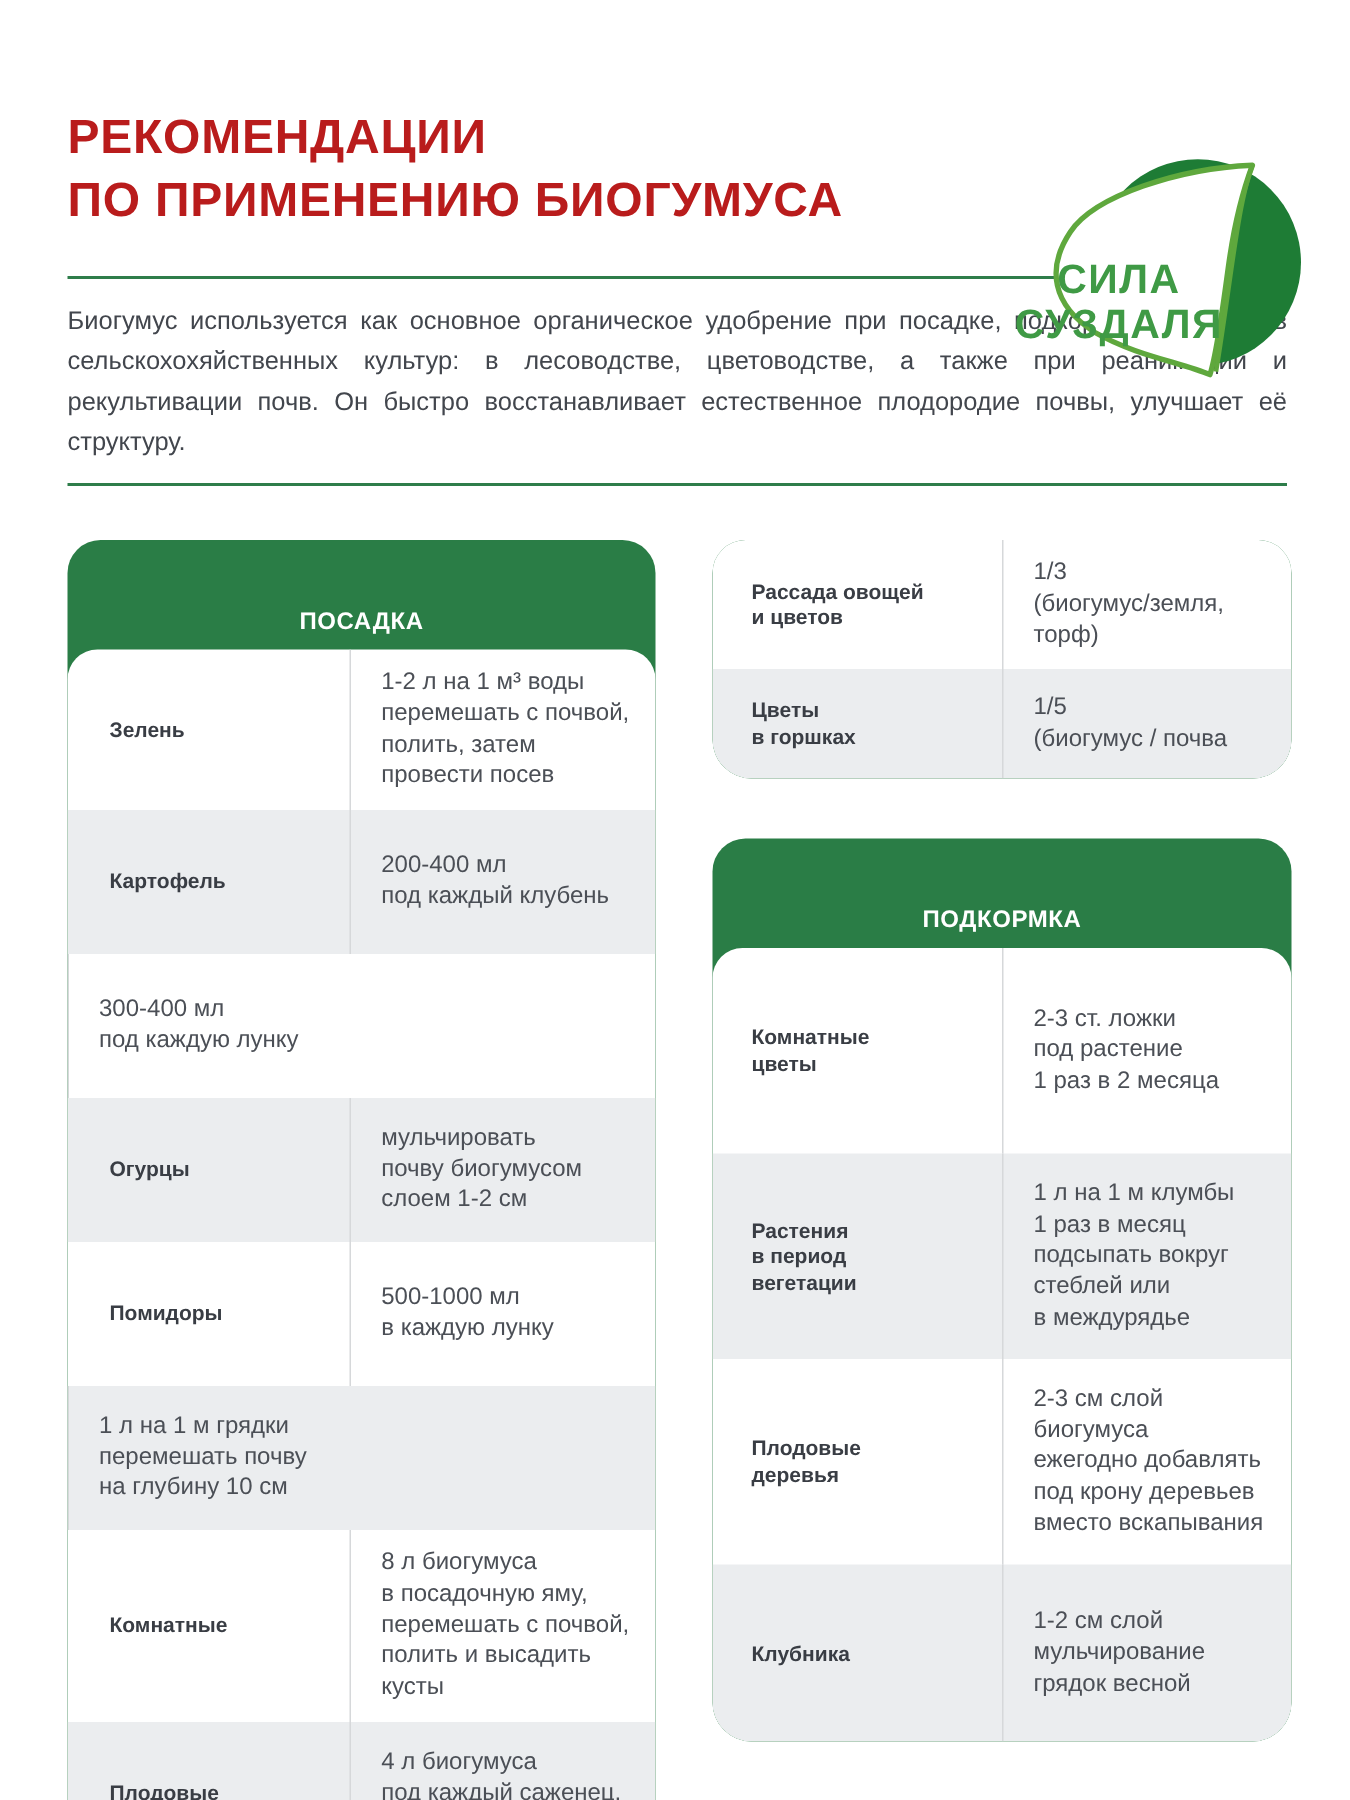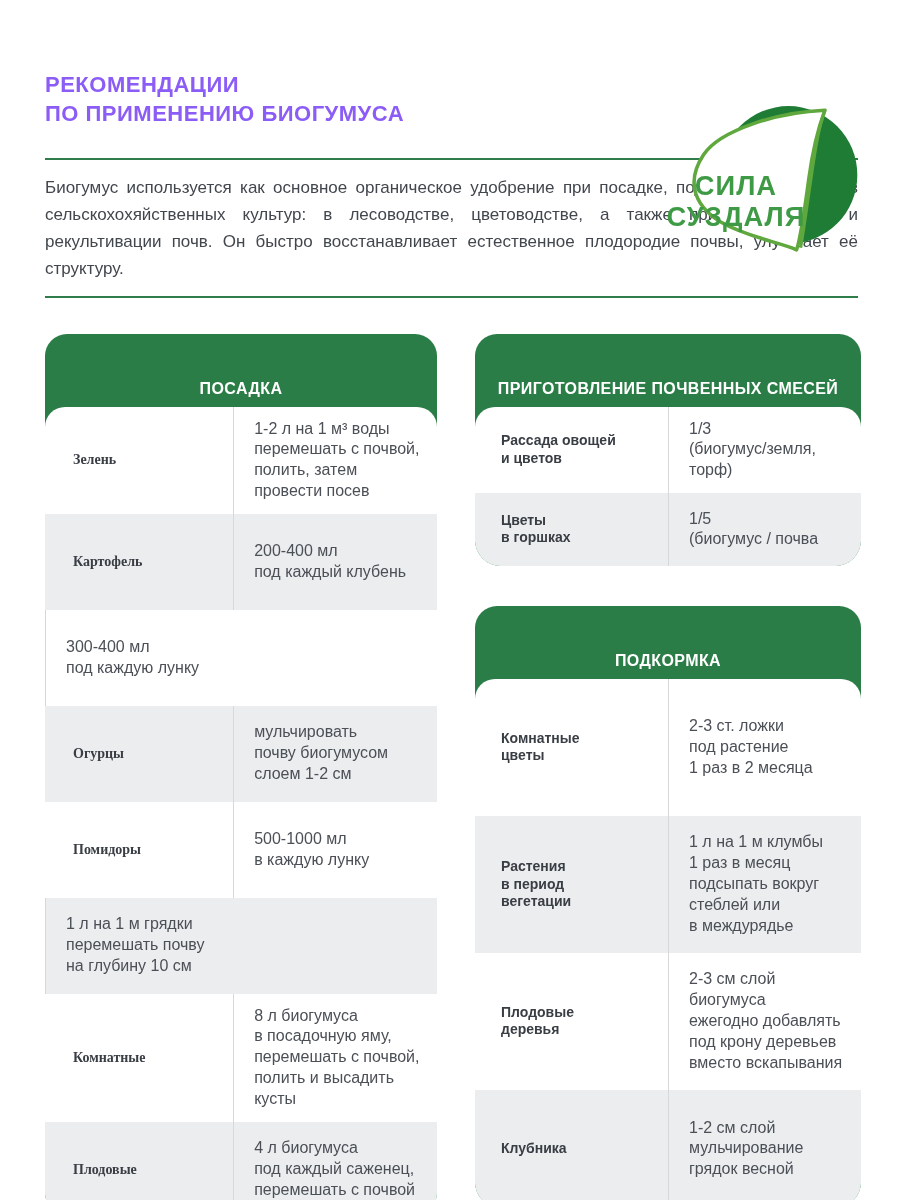--- a/index.html
+++ b/index.html
@@ -9,28 +9,28 @@
     font-family:"Liberation Sans","DejaVu Sans",sans-serif;
     position:relative; overflow:hidden;
     color:#42464d;
   }
   .page { padding:0 42px 0 45px; position:relative; }
 
   
   .page-title {
     margin-top:70px;
     width:620px;
-    font-size:22px; font-weight:bold;
-    color:#8b5cf6;
+    font-size:32px; font-weight:bold;
+    color:#b91c1c;
     line-height:1.32;
     letter-spacing:.5px;
     white-space:pre-line;
   }
   .logo {
-    position:absolute; top:26px; right:40px;
+    position:absolute; top:26px; right:30px;
     width:234px; height:172px;
   }
   .logo svg { width:100%; height:100%; display:block; }
   .logo text {
     font-family:"Liberation Sans","DejaVu Sans",sans-serif;
     font-weight:bold; font-size:27px; letter-spacing:1px;
     fill:#3f9a45;
   }
 
   .rule { height:2px; background:#2e7d4a; }
@@ -77,21 +77,21 @@
     line-height:1.25; white-space:pre-line;
     padding:10px 6px 10px 28px;
   }
   .cell.value {
     font-size:16px; color:#4b4f56;
     line-height:1.3; white-space:pre-line;
     border-left:1.5px solid #d6d8da;
     padding:12px 8px 12px 20px;
   }
 
-  .posadka .cell.name  { width:48%;font-family:Liberation Serif, serif; }
+  .posadka .cell.name  { width:48%; }
   .posadka .cell.value { width:52%; }
   .posadka .row { min-height:96px; }
 
   .smesi .cell.name  { width:50%; padding-left:26px; }
   .smesi .cell.value { width:50%; }
   .smesi .row { min-height:85px; }
   .smesi .row:last-child { min-height:73px; }
 
   .podkormka .cell.name  { width:50%; padding-left:26px; }
   .podkormka .cell.value { width:50%; }
@@ -179,21 +179,20 @@
 под каждый саженец,
 перемешать с почвой</div>
           </div>
         </div>
       </div>
     </div>
 
     <div class="col-right">
 
       <div class="card smesi">
-        <div class="card-header">ПРИГОТОВЛЕНИЕ ПОЧВЕННЫХ СМЕСЕЙ</div>
         <div class="card-body">
           <div class="row">
             <div class="cell name">Рассада овощей
 и цветов</div>
             <div class="cell value">1/3
 (биогумус/земля,
 торф)</div>
           </div>
           <div class="row">
             <div class="cell name">Цветы

